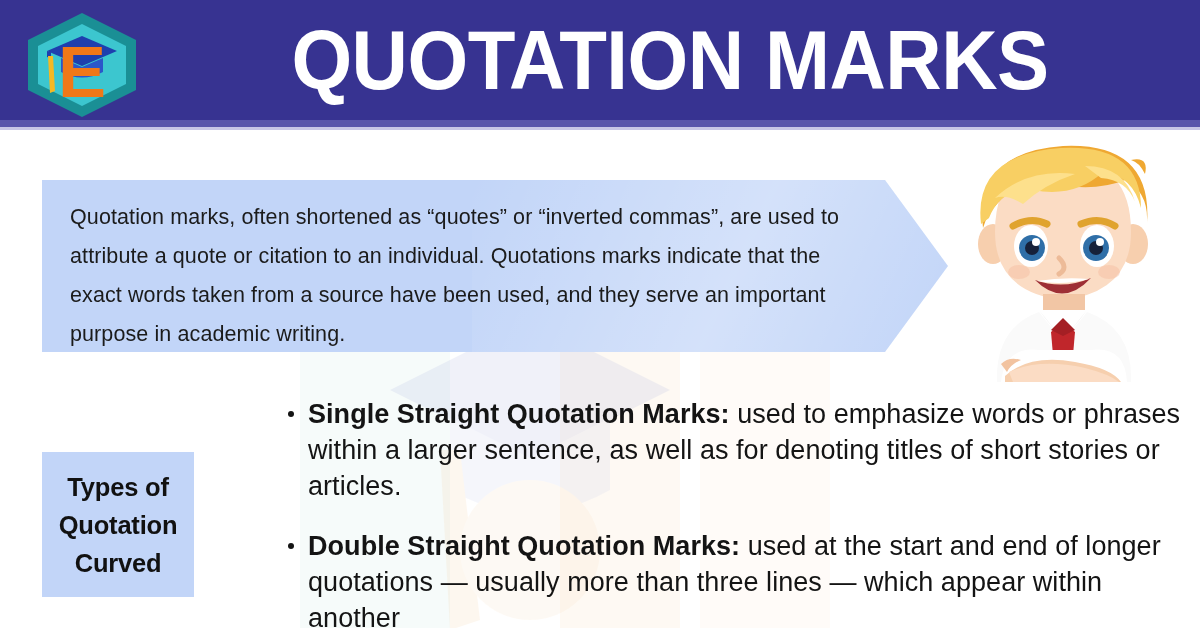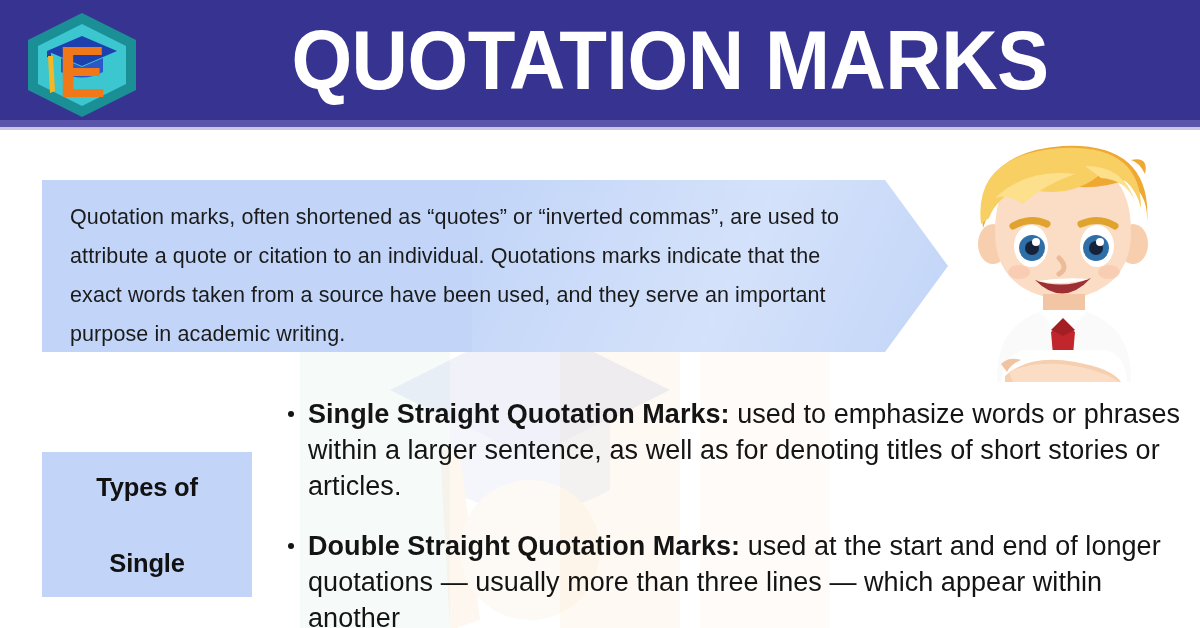--- a/index.html
+++ b/index.html
@@ -64,21 +64,21 @@
   }
   .intro-text{
     position:absolute;left:28px;top:18px;width:800px;
     font-size:21.5px;line-height:39px;color:#1b1b1b;
     font-family:"Liberation Sans","DejaVu Sans",sans-serif;
     letter-spacing:0.1px;
   }
 
   
   .types-box{
-    position:absolute;left:42px;top:452px;width:210px;height:145px;
+    position:absolute;left:42px;top:452px;width:152px;height:145px;
     background:#c2d5f8;
     display:flex;align-items:center;justify-content:center;
   }
   .types-box-text{
     font-size:25.5px;line-height:38px;font-weight:700;color:#111111;
     text-align:center;letter-spacing:-0.2px;
     font-family:"Liberation Sans","DejaVu Sans",sans-serif;
   }
 
   
@@ -136,22 +136,22 @@
   </div>
 
   <div class="intro">
     <div class="intro-sheen"></div>
     <div class="intro-text">Quotation marks, often shortened as “quotes” or “inverted commas”, are used to attribute a quote or citation to an individual. Quotations marks indicate that the exact words taken from a source have been used, and they serve an important purpose in academic writing.</div>
   </div>
 
   <div class="types-box">
     <div class="types-box-text">
       <span>Types of</span><br>
-      <br>
-      <span>Single</span>
+      <span>Quotation</span><br>
+      <span>Curved</span>
     </div>
   </div>
 
   <div class="bullets">
     <div class="bullet-row">
       <b>Single Straight Quotation Marks:</b><span> used to emphasize words or phrases within a larger sentence, as well as for denoting titles of short stories or articles.</span>
     </div>
     <div class="bullet-row">
       <b>Double Straight Quotation Marks:</b><span> used at the start and end of longer quotations — usually more than three lines — which appear within another</span>
     </div>

